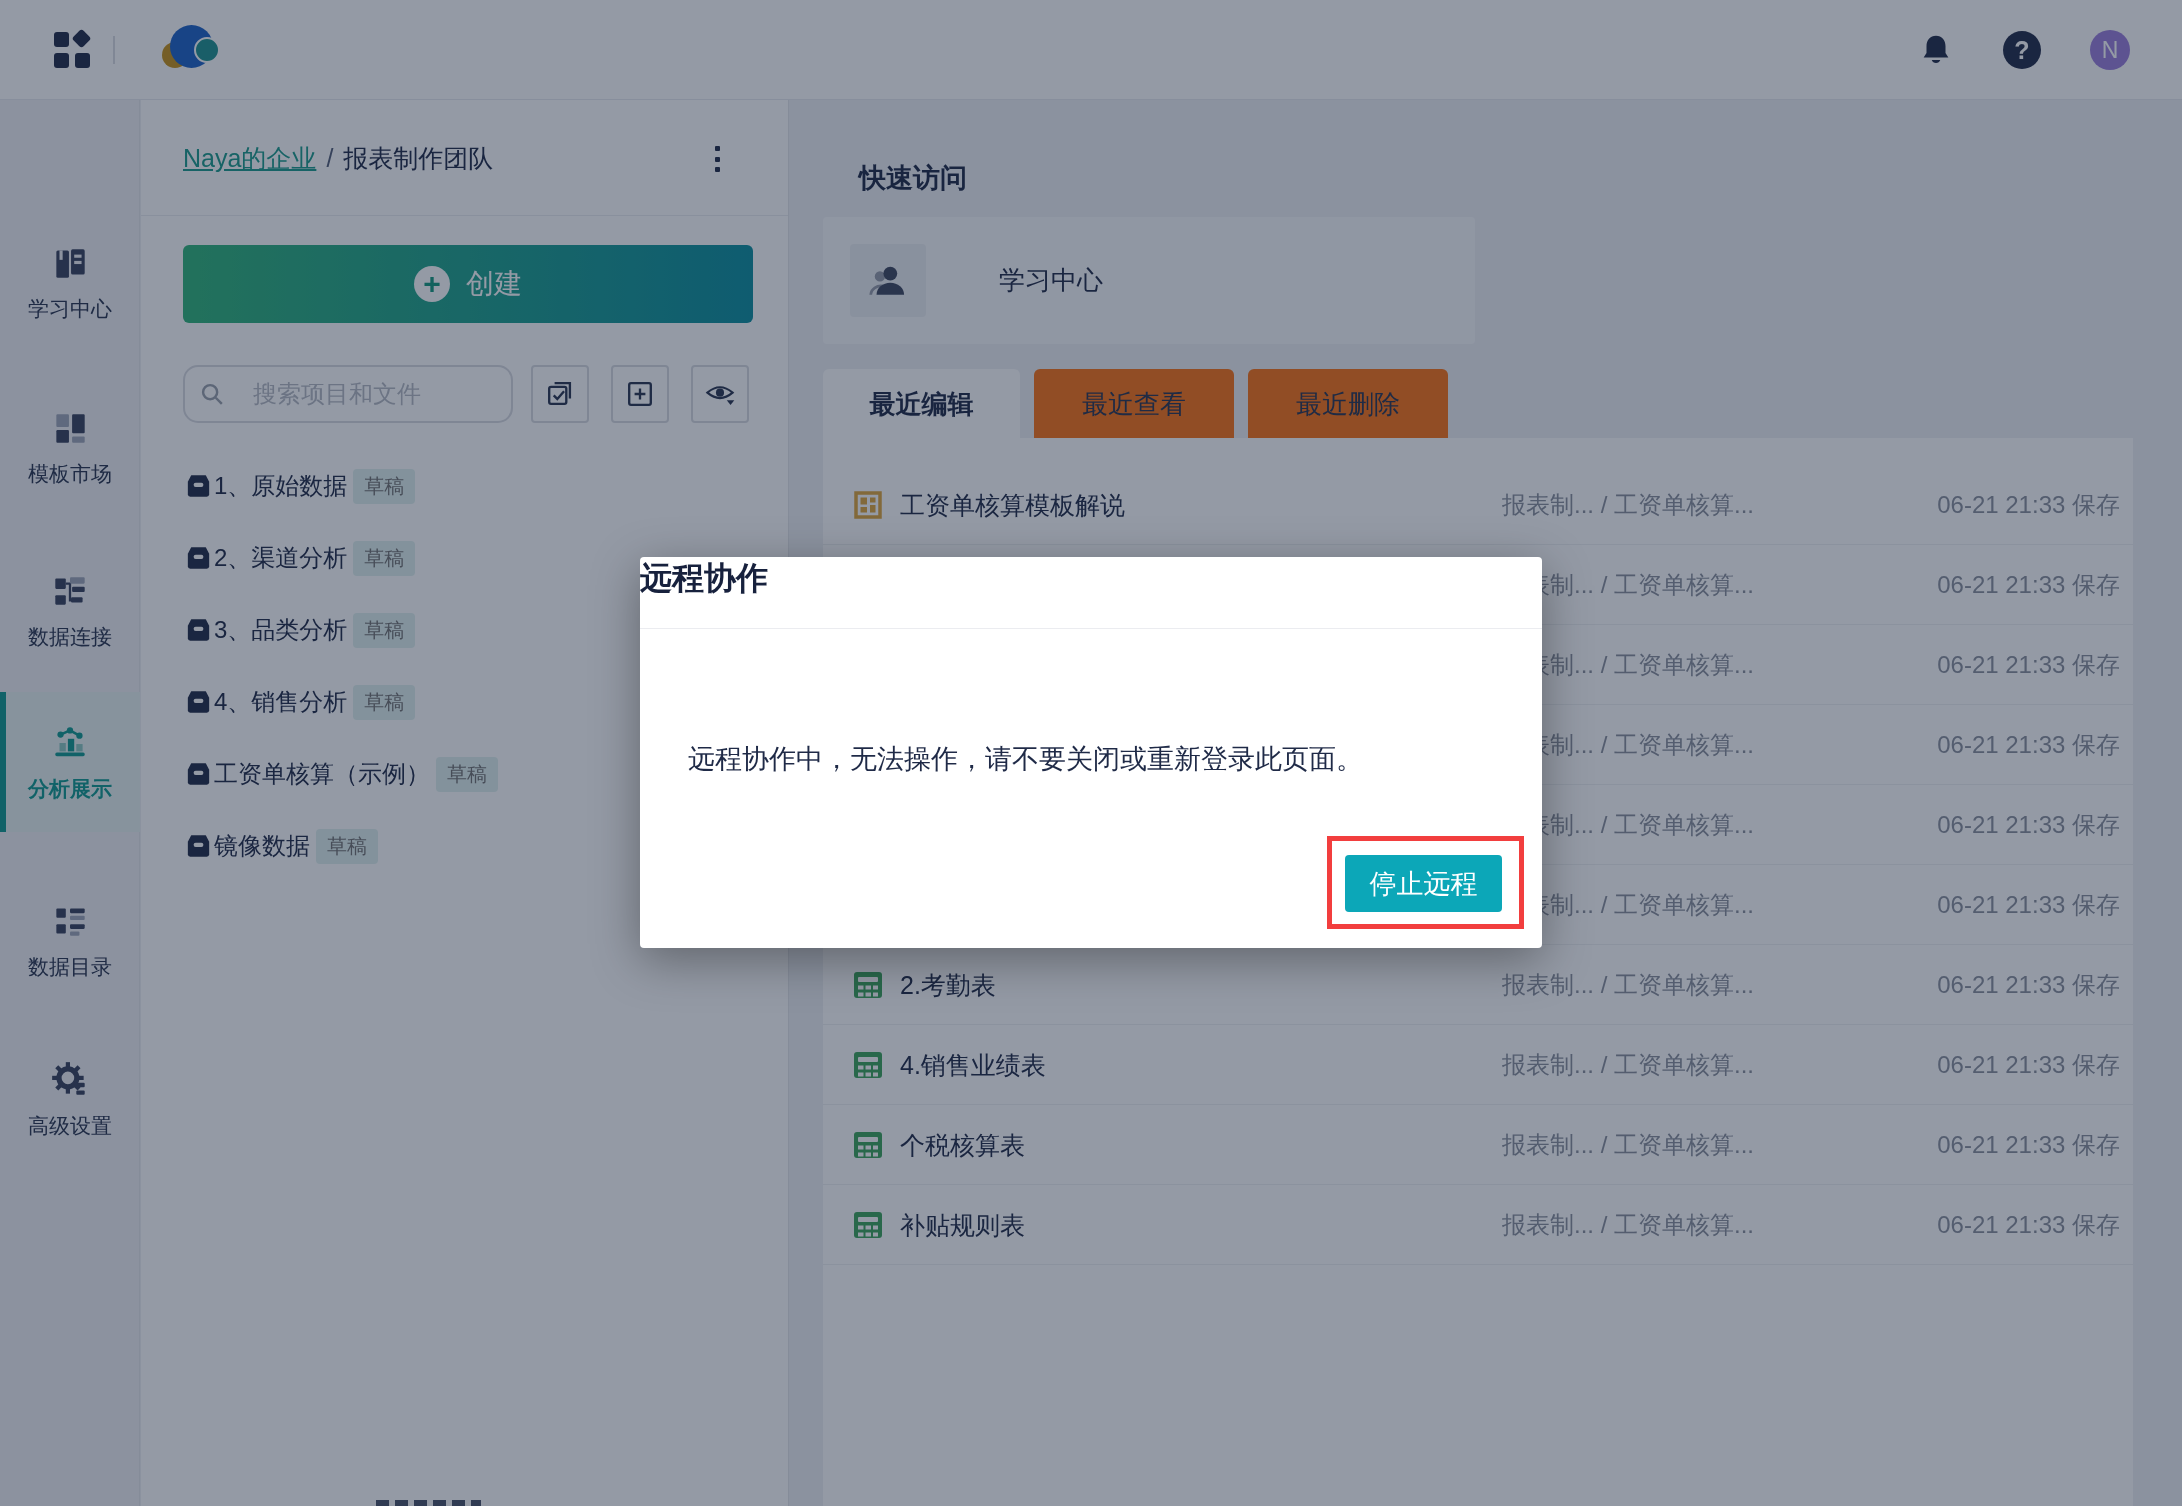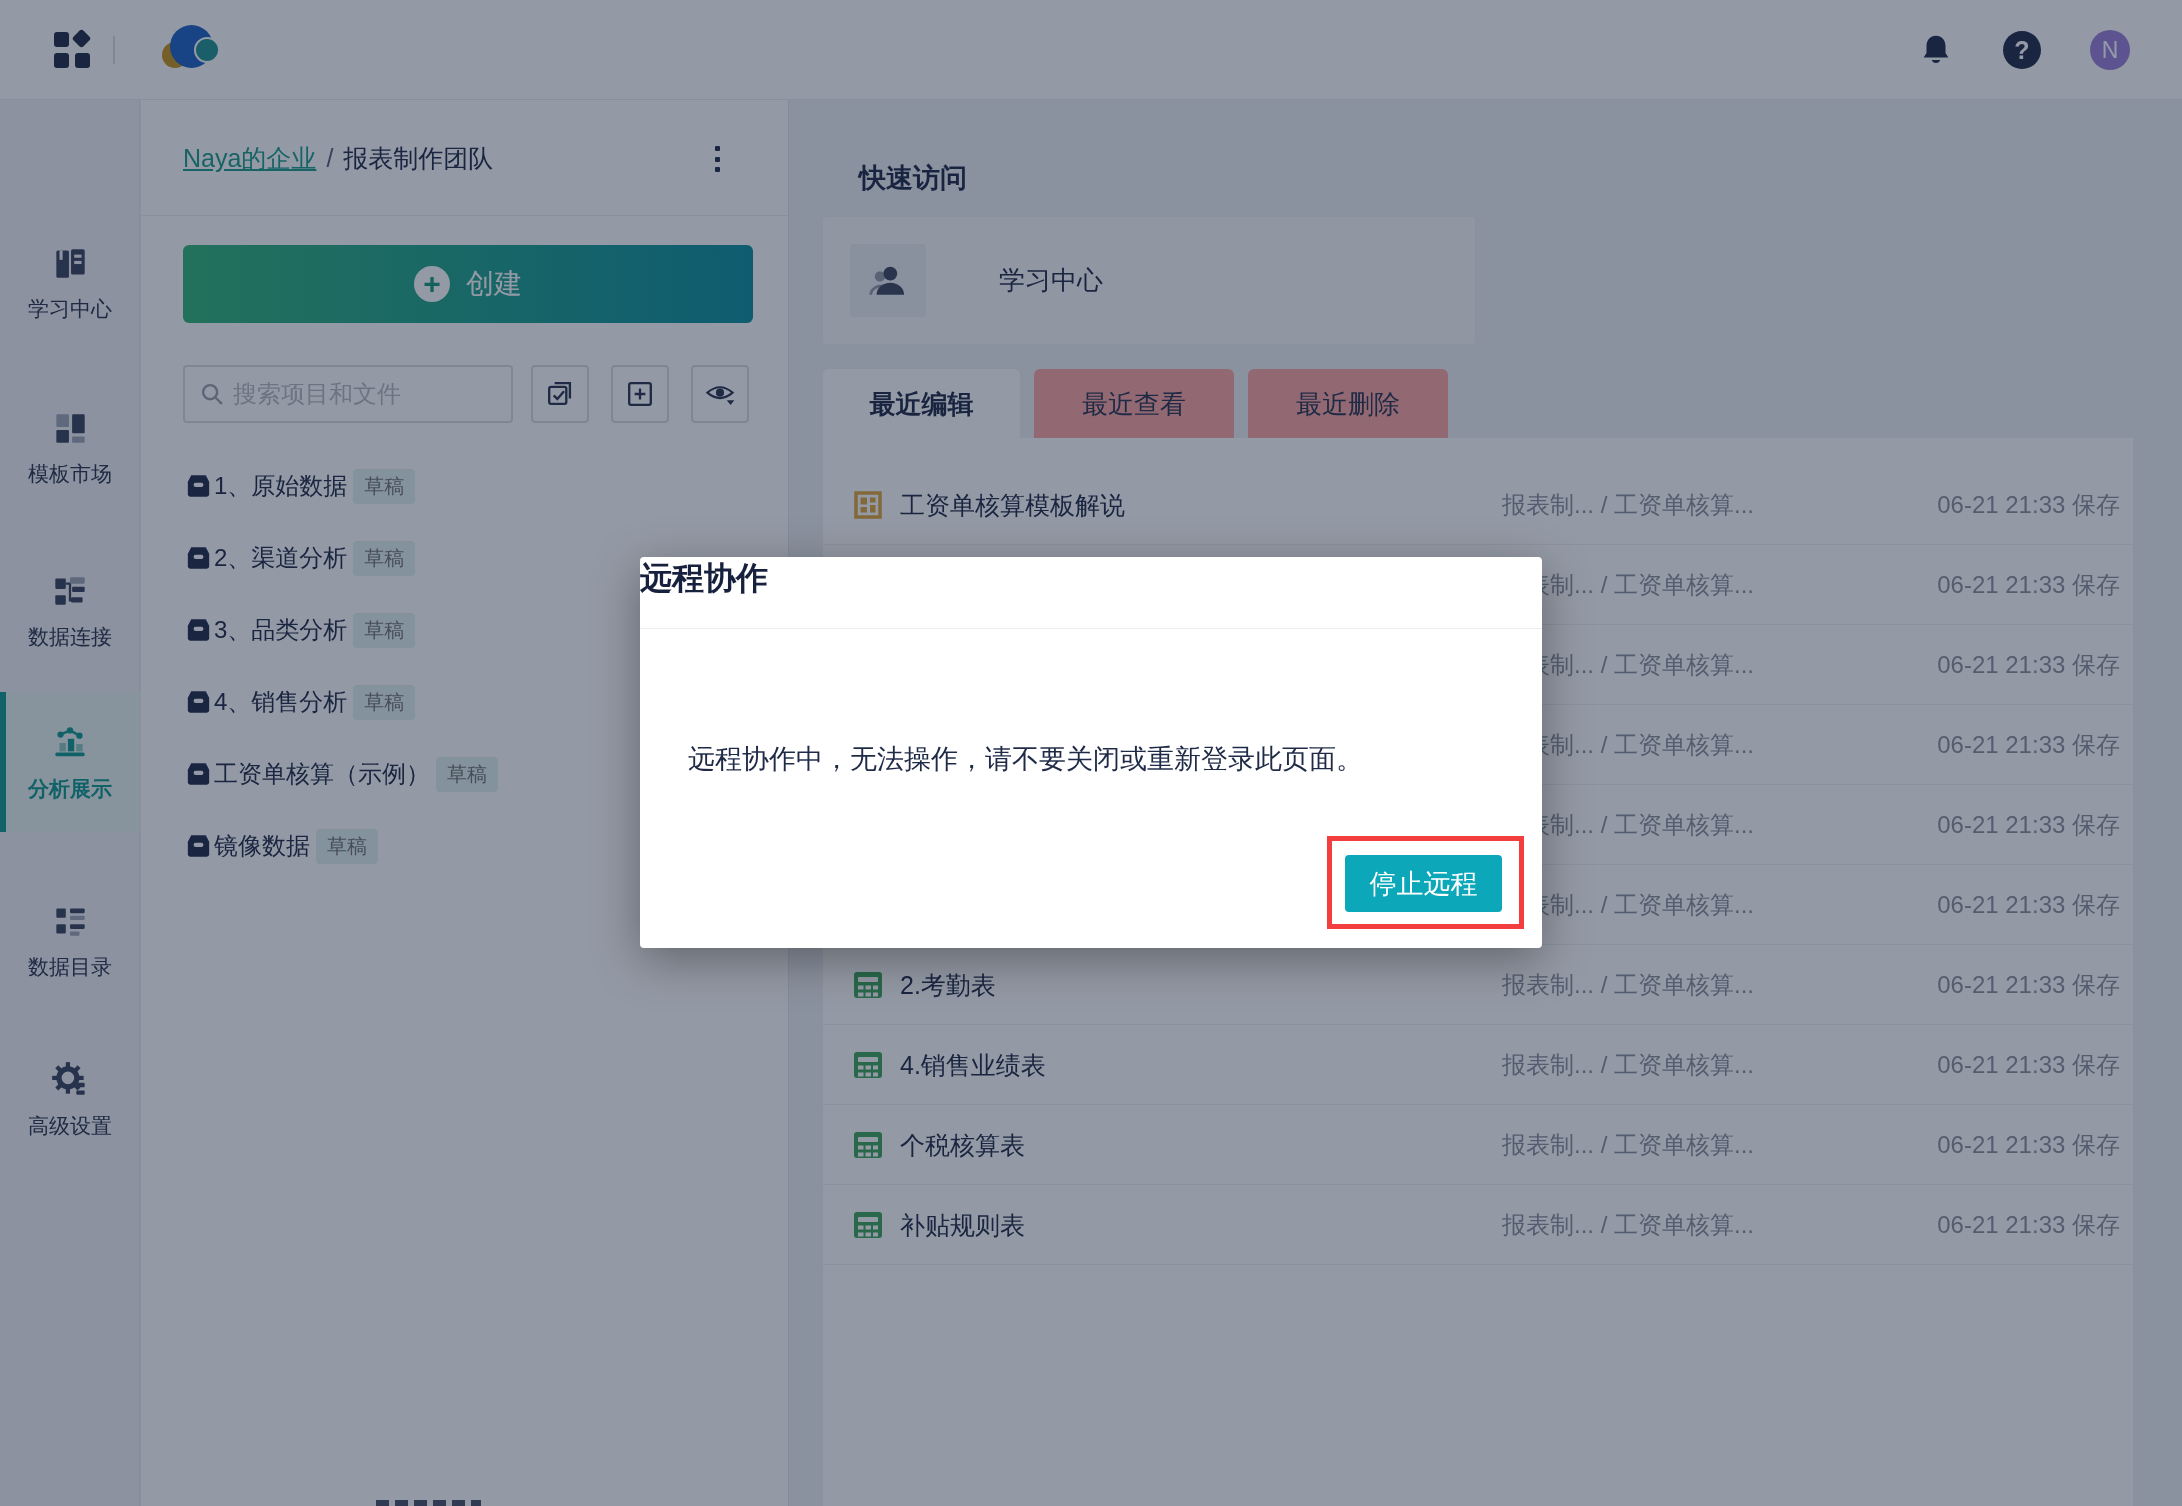--- a/index.html
+++ b/index.html
@@ -35,22 +35,22 @@
 .bc .sep{color:#555F78}
 .bc .cur{color:#222C49}
 .kebab{position:absolute;right:58px;top:44px;width:26px;height:30px;display:flex;flex-direction:column;align-items:center;
       justify-content:space-between;padding:2px 0;cursor:pointer}
 .kebab i{width:5px;height:5px;background:#222C49;border-radius:1px}
 .create-btn{position:absolute;left:42px;top:145px;width:570px;height:78px;border-radius:6px;
       background:linear-gradient(90deg,#31B57A,#0D8F9F);display:flex;align-items:center;justify-content:center;gap:16px;
       color:#FFFFFF;font-size:28px;cursor:pointer}
 .plus-circle{width:36px;height:36px;border-radius:50%;background:#FFFFFF;color:#15997F;display:flex;align-items:center;
       justify-content:center;font-size:30px;font-weight:bold;line-height:1}
-.search-box{position:absolute;left:42px;top:265px;width:330px;height:58px;border:2px solid #D9DBE1;border-radius:4px;
-      background:#fff;display:flex;align-items:center;padding:0 12px;gap:6px}
+.search-box{position:absolute;left:42px;top:265px;width:330px;height:58px;border:2px solid #D9DBE1;border-radius:15px;
+      background:#fff;display:flex;align-items:center;padding:0 12px;gap:26px}
 .search-box .sic{width:30px;height:30px;color:#9AA0AB;flex:none}
 .search-box input{border:0;outline:0;width:100%;font-size:24px;color:#222C49;font-family:inherit;background:transparent}
 .search-box input::placeholder{color:#B6BAC3}
 .tool-btn{position:absolute;top:265px;width:58px;height:58px;border:2px solid #D9DBE1;border-radius:4px;background:#fff;
       display:flex;align-items:center;justify-content:center;color:#2A3550;cursor:pointer}
 .tool-btn svg{width:36px;height:36px}
 .project-list{position:absolute;left:0;top:350px;width:100%}
 .proj{height:72px;display:flex;align-items:center;padding-left:42px;cursor:pointer}
 .proj .pic{width:31px;height:31px;color:#222C49;flex:none}
 .proj .pic svg{width:100%;height:100%;display:block}
@@ -60,21 +60,21 @@
       background:repeating-linear-gradient(90deg,#2A3550 0 13px,transparent 13px 19px)}
 
 .main{position:absolute;left:790px;top:100px;width:1392px;height:1406px;background:#EFF1F5}
 .qa-title{position:absolute;left:69px;top:60px;font-size:27px;font-weight:bold;color:#1F2A47}
 .qa-card{position:absolute;left:33px;top:117px;width:652px;height:127px;background:#F8F9FB;border-radius:4px}
 .qa-item{position:absolute;left:27px;top:0;height:127px;display:flex;align-items:center;gap:73px;cursor:pointer}
 .qa-tile{width:76px;height:73px;background:#ECEEF2;border-radius:4px;display:flex;align-items:center;justify-content:center;color:#3E4760}
 .qa-tile svg{width:46px;height:46px}
 .qa-label{font-size:26px;color:#222C49}
 .tab{position:absolute;top:269px;height:70px;border-radius:6px 6px 0 0;display:flex;align-items:center;justify-content:center;
-      font-size:26px;color:#2A3550;background:#fca5a5;cursor:pointer}
+      font-size:26px;color:#2A3550;background:#f97316;cursor:pointer}
 .tab.active{background:#FFFFFF;font-weight:bold;color:#1F2A47}
 .table-panel{position:absolute;left:33px;top:338px;width:1310px;height:1122px;background:#FFFFFF}
 .file-list{position:absolute;left:0;top:27px;width:100%}
 .frow{position:relative;height:80px;border-bottom:1px solid #EEF0F3;cursor:pointer}
 .frow .fic{position:absolute;left:29px;top:24px;width:32px;height:32px}
 .frow .fic svg{width:100%;height:100%;display:block}
 .ic-gold{color:#DFA63C}
 .ic-green{color:#3DA45C}
 .frow .fname{position:absolute;left:77px;top:0;height:80px;display:flex;align-items:center;font-size:25px;color:#222C49;white-space:nowrap}
 .frow .fpath{position:absolute;left:679px;top:0;height:80px;display:flex;align-items:center;font-size:24px;color:#8A909D;white-space:nowrap}

